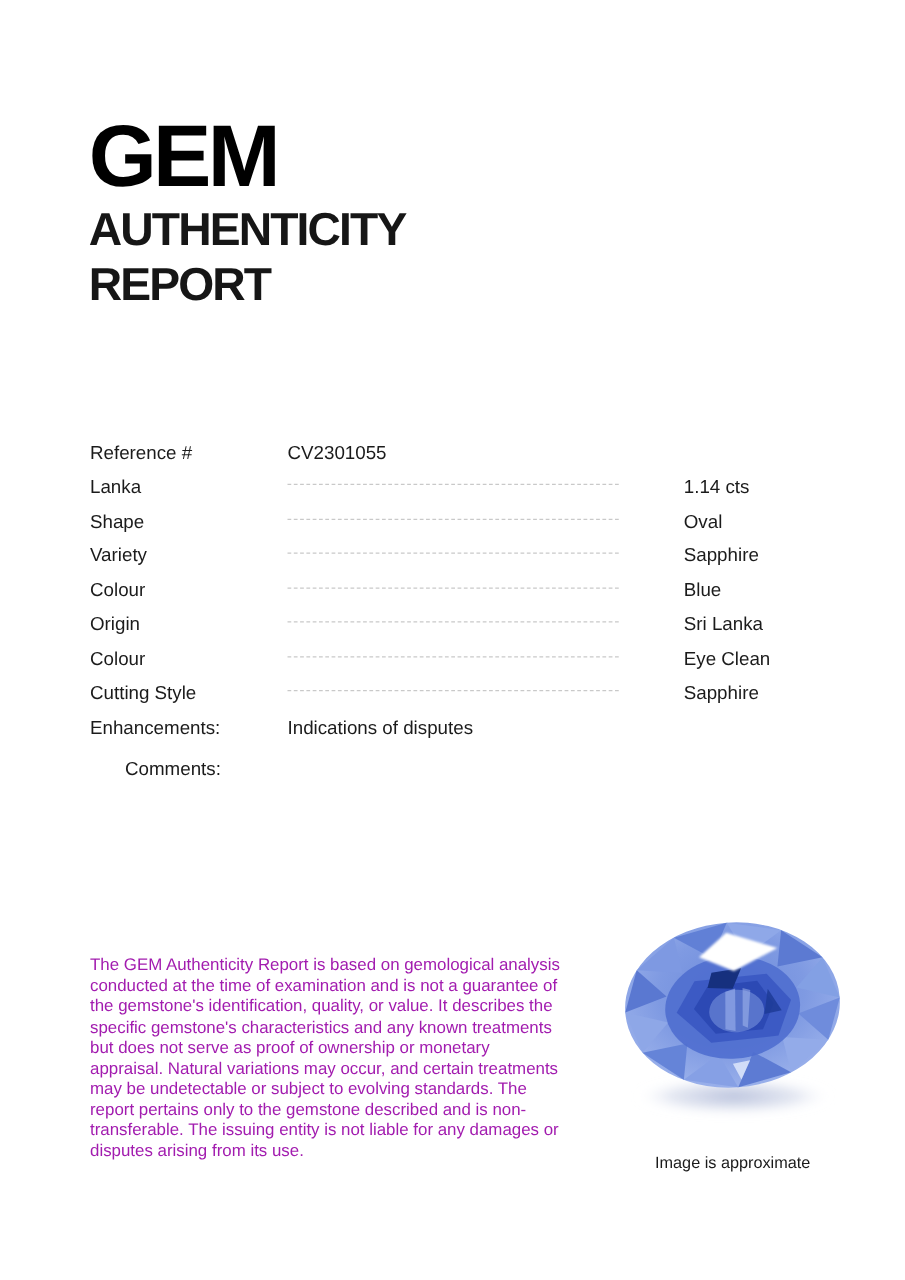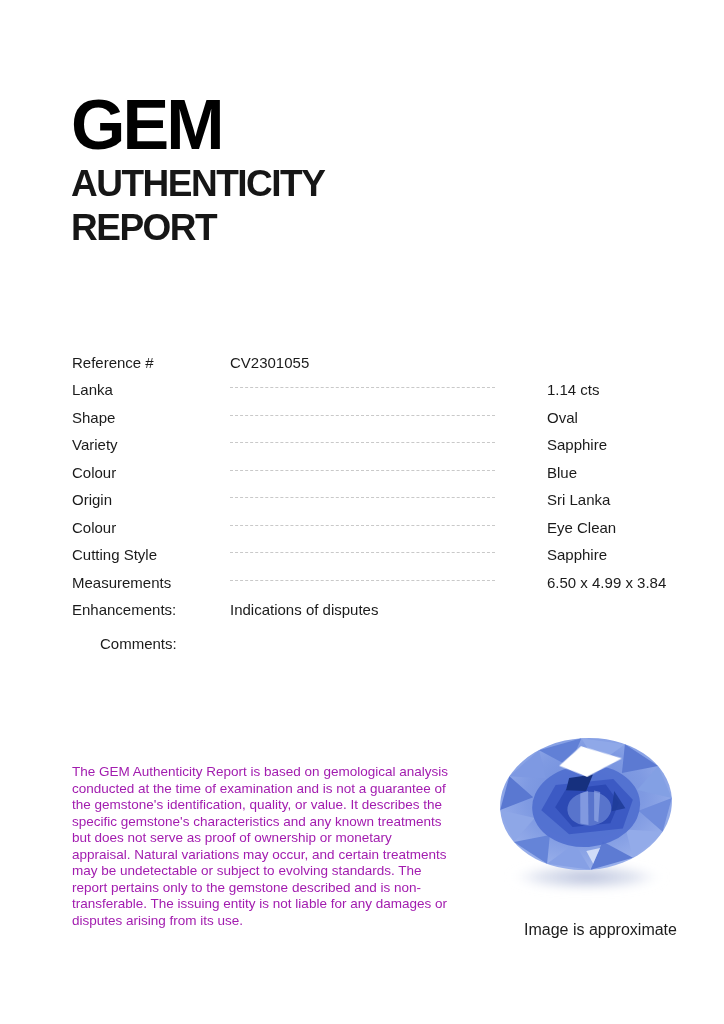--- a/index.html
+++ b/index.html
@@ -25,21 +25,21 @@
   .layout-right .field-value{width:160px;}
   .layout-left-indent{margin-top:6px;}
   .layout-left-indent .field-label{padding-left:28px;}
 
   
   .disclaimer{position:absolute;left:72px;top:764px;width:380px;
               font-size:13.5px;line-height:16.5px;color:#a21caf;}
 
   
   .gem-photo{position:absolute;left:495px;top:731px;width:190px;height:175px;}
-  .image-caption{position:absolute;left:524px;top:921px;font-size:16px;
+  .image-caption{position:absolute;left:524px;top:921px;font-size:13px;
                  line-height:17px;color:#1b1b1b;}
 </style>
 </head>
 <body>
 
 <div class="page">
 
   <div class="title-block">
     <div class="title-main">GEM</div>
     <div class="title-sub">AUTHENTICITY</div>
@@ -79,25 +79,20 @@
     </div>
       <div class="field-row layout-right">
       <span class="field-label">Colour</span>
       <span class="leader"></span>
       <span class="field-value">Eye Clean</span>
     </div>
       <div class="field-row layout-right">
       <span class="field-label">Cutting Style</span>
       <span class="leader"></span>
       <span class="field-value">Sapphire</span>
-    </div>
-      <div class="field-row layout-right">
-      <span class="field-label">Measurements</span>
-      <span class="leader"></span>
-      <span class="field-value">6.50 x 4.99 x 3.84</span>
     </div>
       <div class="field-row layout-left">
       <span class="field-label">Enhancements:</span>
 
       <span class="field-value">Indications of disputes</span>
     </div>
       <div class="field-row layout-left-indent">
       <span class="field-label">Comments:</span>
 
       <span class="field-value"></span>

